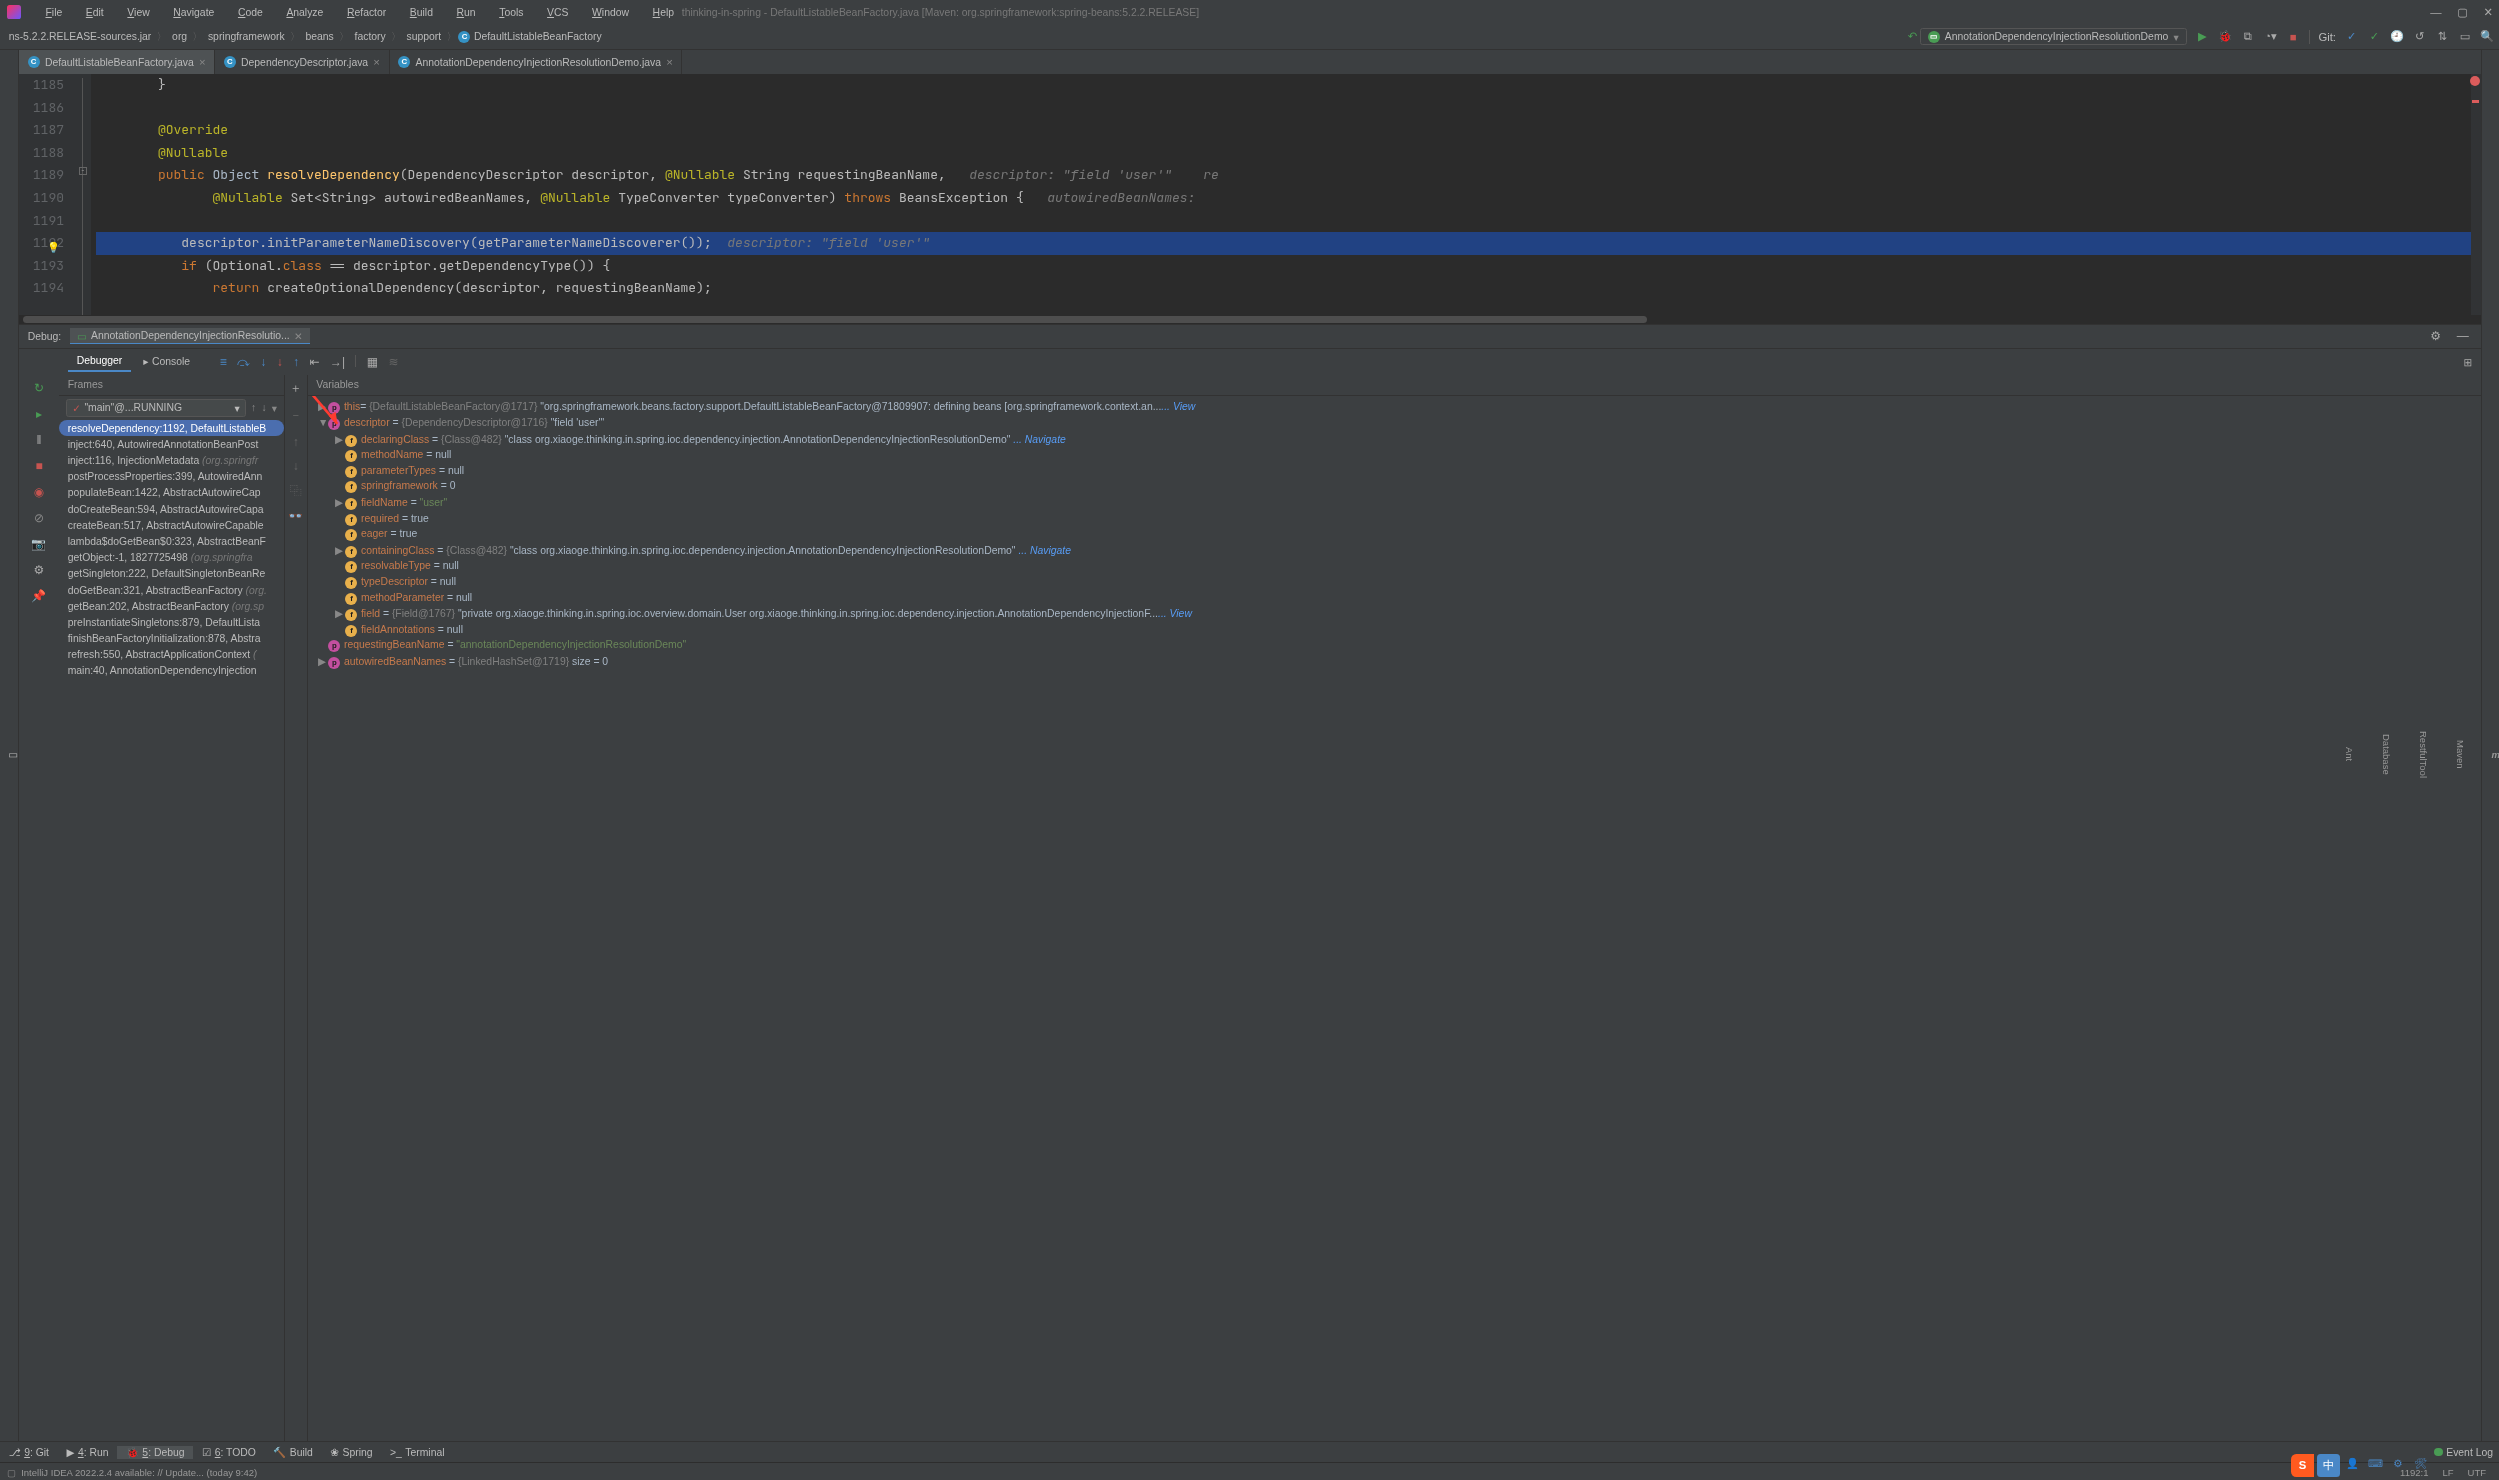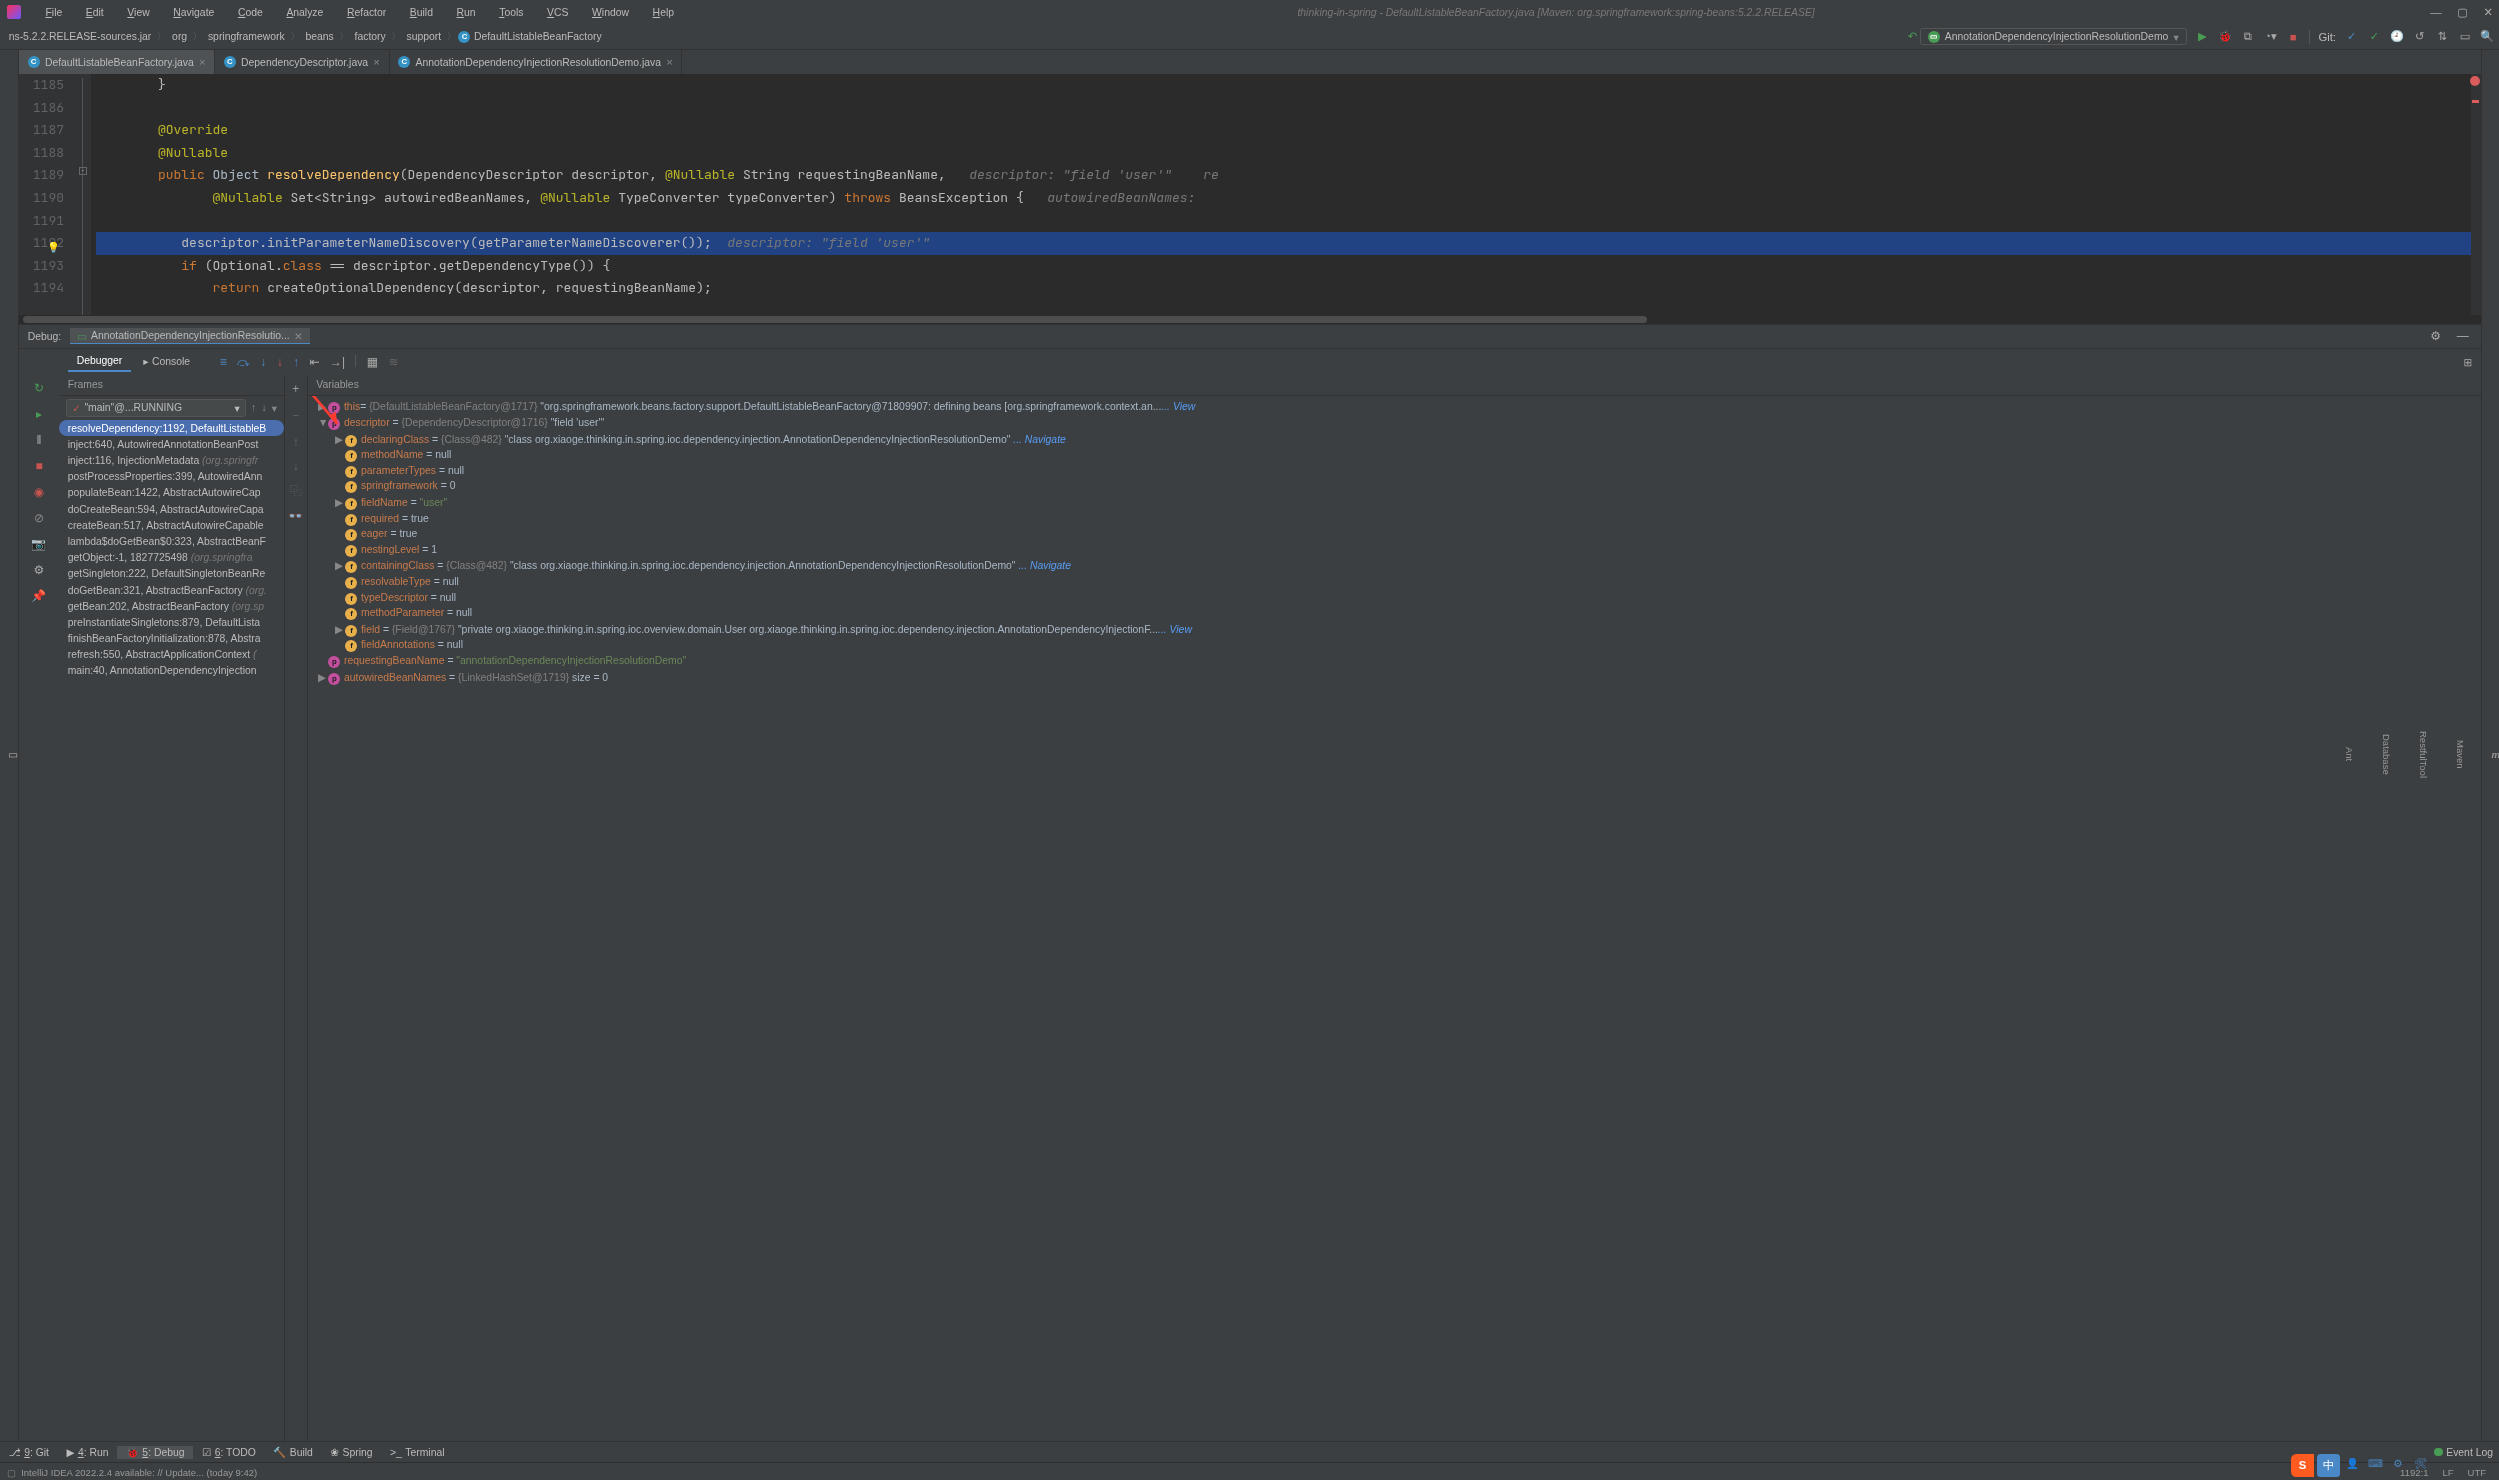--- a/index.html
+++ b/index.html
@@ -4,21 +4,21 @@
 <style>
 * { margin:0; padding:0; box-sizing:border-box; }
 body { font-family:"Segoe UI",Arial,sans-serif; font-size:10.4px; background:#3c3f41; color:#bbbbbb; overflow:hidden; width:2500px; height:1481px; transform-origin:top left; }
 .root { display:flex; flex-direction:column; height:100%; }
 
 
 .menubar { height:24px; background:#3c3f41; display:flex; align-items:center; padding:0 7px; }
 .menubar .app-icon { width:14px; height:14px; background:linear-gradient(135deg,#fe315d,#6b57ff); border-radius:2.6px; margin-right:8.7px; }
 .menubar .menu-item { padding:0 7.8px; cursor:pointer; color:#bbb;margin-left:8px; }
 .menubar .underline { text-decoration:underline; }
-.menubar .title { flex:1; text-align:center; color:#787878; font-size:10.4px;font-style:italic; }
+.menubar .title { flex:1; text-align:left; color:#787878; font-size:10.4px; }
 .menubar .window-controls { display:flex; gap:15.6px; color:#aaa; }
 .menubar .window-controls span { cursor:pointer; font-size:11.3px; }
 
 
 .navbar { height:26px; background:#3c3f41; display:flex; align-items:center; padding:0 5.2px; border-bottom:0.9px solid #323232; }
 .navbar .crumb { color:#bbb; padding:0 3.5px; cursor:pointer; }
 .navbar .crumb.class { color:#bbb; }
 .navbar .sep { color:#666; padding:0 1.7px; }
 .navbar .spacer { flex:1; }
 .navbar .run-config { background:#3c3f41; border:0.9px solid #555; border-radius:2.6px; padding:1.7px 7px; display:flex; align-items:center; gap:5.2px; min-width:260px; }
@@ -342,21 +342,20 @@
                 </svg>
             <div class="vnode" style="padding-left: 7px;"><span class="arrow">▶</span><span class="vicon vi-p">p</span><span class="vname">this</span><span class="vval">= </span><span class="vobj">{DefaultListableBeanFactory@1717}</span><span class="vval"> "org.springframework.beans.factory.support.DefaultListableBeanFactory@71809907: defining beans [org.springframework.context.an...</span><span class="vnav">... View</span></div>
                 <div class="vnode" style="padding-left: 7px;"><span class="arrow">▼</span><span class="vicon vi-p">p</span><span class="vname">descriptor</span><span class="vval"> = </span><span class="vobj">{DependencyDescriptor@1716}</span><span class="vval"> "field 'user'"</span></div>
                 <div class="vnode" style="padding-left: 24px;"><span class="arrow">▶</span><span class="vicon vi-f">f</span><span class="vname">declaringClass</span><span class="vval"> = </span><span class="vobj">{Class@482}</span><span class="vval"> "class org.xiaoge.thinking.in.spring.ioc.dependency.injection.AnnotationDependencyInjectionResolutionDemo"</span><span class="vnav"> ... Navigate</span></div>
                 <div class="vnode" style="padding-left: 24px;"><span class="arrow"></span><span class="vicon vi-f">f</span><span class="vname">methodName</span><span class="vval"> = </span><span class="vval">null</span></div>
                 <div class="vnode" style="padding-left: 24px;"><span class="arrow"></span><span class="vicon vi-f">f</span><span class="vname">parameterTypes</span><span class="vval"> = </span><span class="vval">null</span></div>
                 <div class="vnode" style="padding-left: 24px;"><span class="arrow"></span><span class="vicon vi-f">f</span><span class="vname">springframework</span><span class="vval"> = </span><span class="vval">0</span></div>
                 <div class="vnode" style="padding-left: 24px;"><span class="arrow">▶</span><span class="vicon vi-f">f</span><span class="vname">fieldName</span><span class="vval"> = </span><span class="vstr">"user"</span></div>
                 <div class="vnode" style="padding-left: 24px;"><span class="arrow"></span><span class="vicon vi-f">f</span><span class="vname">required</span><span class="vval"> = </span><span class="vval">true</span></div>
                 <div class="vnode" style="padding-left: 24px;"><span class="arrow"></span><span class="vicon vi-f">f</span><span class="vname">eager</span><span class="vval"> = </span><span class="vval">true</span></div>
-                <div class="vnode" style="padding-left: 24px;"><span class="arrow"></span><span class="vicon vi-f">f</span><span class="vname">nestingLevel</span><span class="vval"> = </span><span class="vval">1</span></div>
                 <div class="vnode" style="padding-left: 24px;"><span class="arrow">▶</span><span class="vicon vi-f">f</span><span class="vname">containingClass</span><span class="vval"> = </span><span class="vobj">{Class@482}</span><span class="vval"> "class org.xiaoge.thinking.in.spring.ioc.dependency.injection.AnnotationDependencyInjectionResolutionDemo"</span><span class="vnav"> ... Navigate</span></div>
                 <div class="vnode" style="padding-left: 24px;"><span class="arrow"></span><span class="vicon vi-f">f</span><span class="vname">resolvableType</span><span class="vval"> = </span><span class="vval">null</span></div>
                 <div class="vnode" style="padding-left: 24px;"><span class="arrow"></span><span class="vicon vi-f">f</span><span class="vname">typeDescriptor</span><span class="vval"> = </span><span class="vval">null</span></div>
                 <div class="vnode" style="padding-left: 24px;"><span class="arrow"></span><span class="vicon vi-f">f</span><span class="vname">methodParameter</span><span class="vval"> = </span><span class="vval">null</span></div>
                 <div class="vnode" style="padding-left: 24px;"><span class="arrow">▶</span><span class="vicon vi-f">f</span><span class="vname">field</span><span class="vval"> = </span><span class="vobj">{Field@1767}</span><span class="vval"> "private org.xiaoge.thinking.in.spring.ioc.overview.domain.User org.xiaoge.thinking.in.spring.ioc.dependency.injection.AnnotationDependencyInjectionF...</span><span class="vnav">... View</span></div>
                 <div class="vnode" style="padding-left: 24px;"><span class="arrow"></span><span class="vicon vi-f">f</span><span class="vname">fieldAnnotations</span><span class="vval"> = </span><span class="vval">null</span></div>
                 <div class="vnode" style="padding-left: 7px;"><span class="arrow"></span><span class="vicon vi-p">p</span><span class="vname">requestingBeanName</span><span class="vval"> = </span><span class="vstr">"annotationDependencyInjectionResolutionDemo"</span></div>
                 <div class="vnode" style="padding-left: 7px;"><span class="arrow">▶</span><span class="vicon vi-p">p</span><span class="vname">autowiredBeanNames</span><span class="vval"> = </span><span class="vobj">{LinkedHashSet@1719}</span><span class="vval">  size = 0</span></div>
               </div>
           </div>

